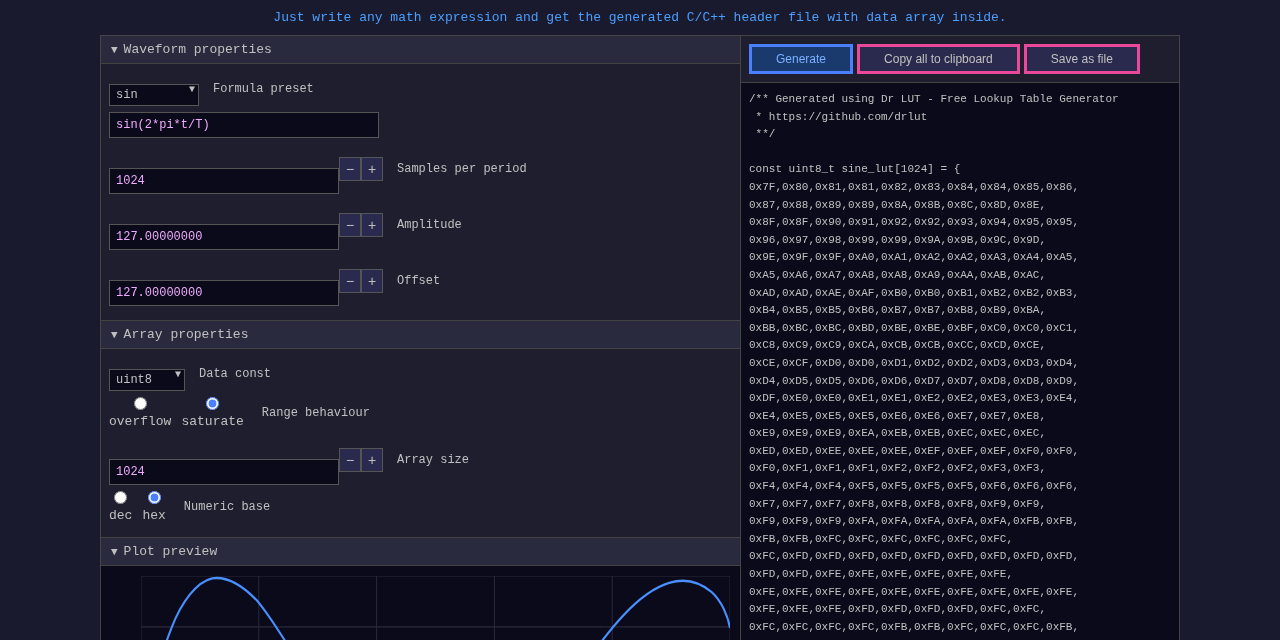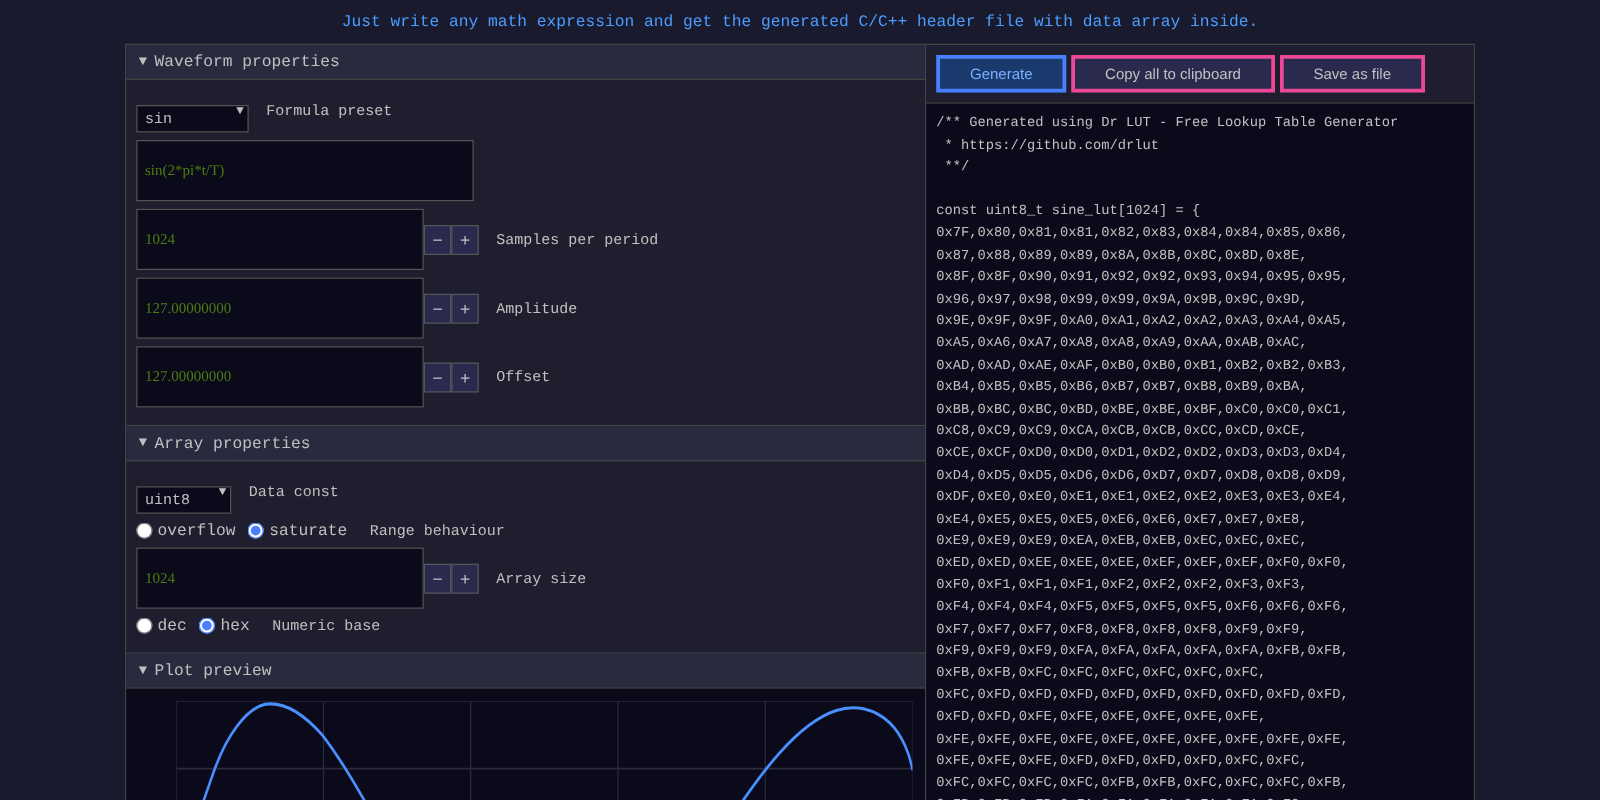--- a/index.html
+++ b/index.html
@@ -81,36 +81,37 @@
     }
     .select-arrow {
       position: absolute;
       right: 4px;
       color: #c0c0c0;
       pointer-events: none;
       font-size: 10px;
     }
     input[type="text"], input[type="number"] {
       background: #0a0a1a;
-      color: #4d7c0f;
+      color: #f0abfc;
       border: 1px solid #555;
-      padding: 16px 6px;
-      font-family: Liberation Serif, serif;
+      padding: 5px 6px;
+      font-family: Liberation Mono, monospace;
       font-size: 12px;
     }
     .formula-input {
       width: 270px;
     }
     .number-input-row {
       display: flex;
       align-items: center;
       gap: 0;
     }
     .number-input {
       width: 230px;
+      margin-top: 24px;
     }
     .btn-plusminus {
       background: #2a2a4e;
       border: 1px solid #555;
       color: #c0c0c0;
       width: 22px;
       height: 24px;
       cursor: pointer;
       font-size: 14px;
       display: flex;
@@ -141,20 +142,21 @@
     .radio-row {
       display: flex;
       align-items: center;
       gap: 10px;
       margin-bottom: 6px;
     }
     .radio-item {
       display: flex;
       align-items: center;
       gap: 4px;
+      flex-direction: column;
     }
     input[type="radio"] {
       accent-color: #4a7fff;
     }
     .plot-preview {
       flex: 1;
       display: flex;
       flex-direction: column;
     }
     .plot-area {

